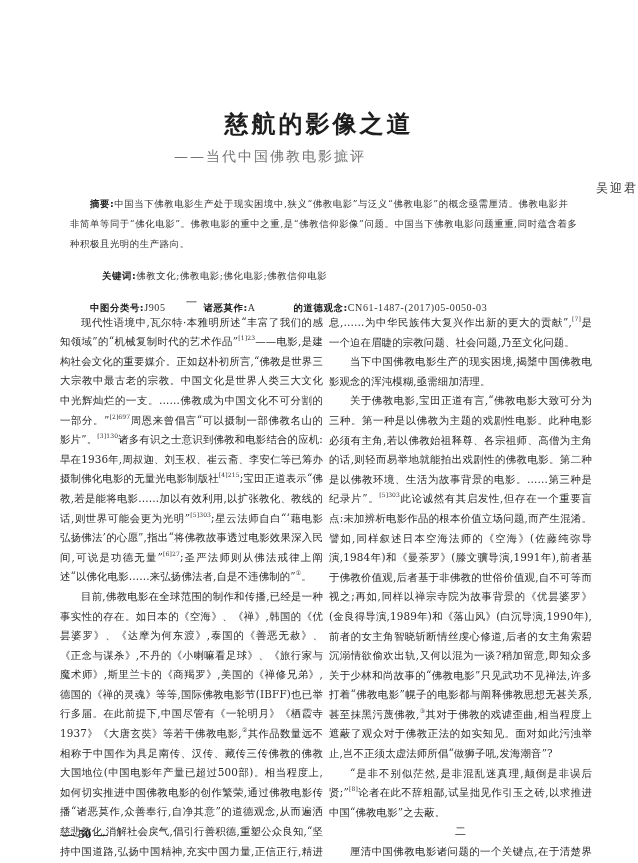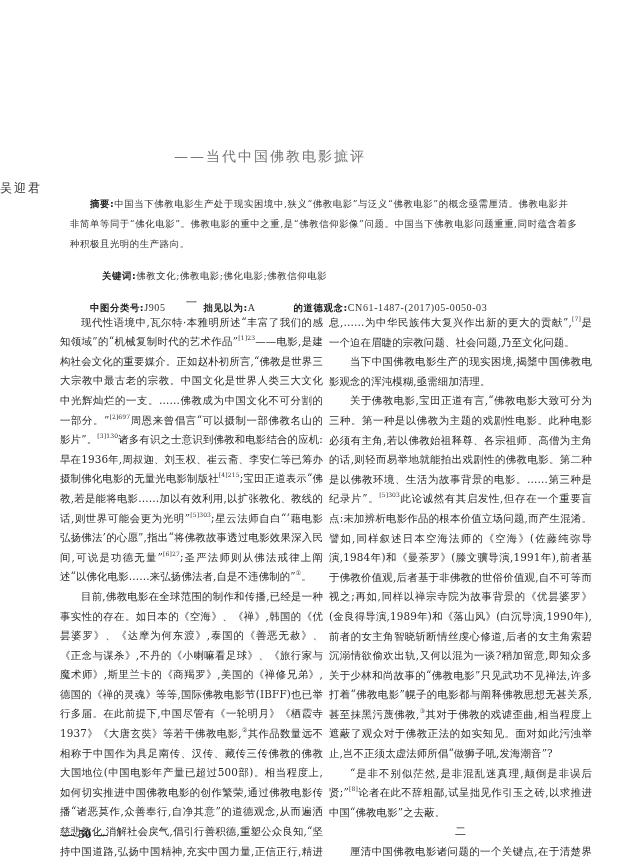--- a/index.html
+++ b/index.html
@@ -11,21 +11,21 @@
   .page { position: absolute; left: 0; top: 0; width: 638px; height: 863px; }
   .title {
     position: absolute; left: 0; width: 638px; top: 108px; text-align: center;
     font-size: 24px; font-weight: bold; letter-spacing: 3px; color: #1e1e1e;
   }
   .subtitle {
     position: absolute; left: 5px; width: 530px; top: 148px; text-align: center;
     font-size: 14px; letter-spacing: 2px; color: #737373;
   }
   .author {
-    position: absolute; left: 0; width: 638px; top: 180px; text-align: left;
+    position: absolute; left: 0; width: 638px; top: 180px; text-align: right;
     font-size: 12px; letter-spacing: 2px; color: #333;
   }
   .abstract {
     position: absolute; left: 70px; width: 508px; top: 194px;
     font-size: 9.4px; line-height: 20px; color: #333; letter-spacing: 0.6px;
   }
   .abstract .para { text-indent: 20px; margin: 0; }
   .abstract .lbl { font-family: "DejaVu Sans", "Liberation Sans", sans-serif; font-weight: bold; color: #222; }
   .keywords { margin: 12px; text-indent: 20px; }
   .meta-row {
@@ -48,36 +48,37 @@
   sup { font-size: 6px; vertical-align: 5px; line-height: 0; }
   .page-num {
     position: absolute; left: 62px; top: 826px;
     font-family: "Liberation Serif", serif; font-weight: bold; font-size: 13px; color: #222;
   }
 </style>
 </head>
 <body>
 
 <div class="page">
+  <div class="title">慈航的影像之道</div>
   <div class="subtitle">——当代中国佛教电影摭评</div>
   <div class="author">吴迎君</div>
 
   <div class="abstract">
     <p class="para">
       <span class="lbl">摘要:</span><span>中国当下佛教电影生产处于现实困境中,狭义“佛教电影”与泛义“佛教电影”的概念亟需厘清。佛教电影并非简单等同于“佛化电影”。佛教电影的重中之重,是“佛教信仰影像”问题。中国当下佛教电影问题重重,同时蕴含着多种积极且光明的生产路向。</span>
     </p>
     <p class="keywords">
       <span class="lbl">关键词:</span><span>佛教文化;佛教电影;佛化电影;佛教信仰电影</span>
     </p>
     <div class="meta-row">
       <span class="item">
         <span class="lbl">中图分类号:</span><span class="val">J905</span>
       </span>
       <span class="item">
-        <span class="lbl">拙见以为:</span><span class="val">A</span>
+        <span class="lbl">诸恶莫作:</span><span class="val">A</span>
       </span>
       <span class="item">
         <span class="lbl">的道德观念:</span><span class="val">CN61-1487-(2017)05-0050-03</span>
       </span>
     </div>
   </div>
 
   <div class="col left">
     <div class="section-num">一</div>
     <div id="left-paras">

